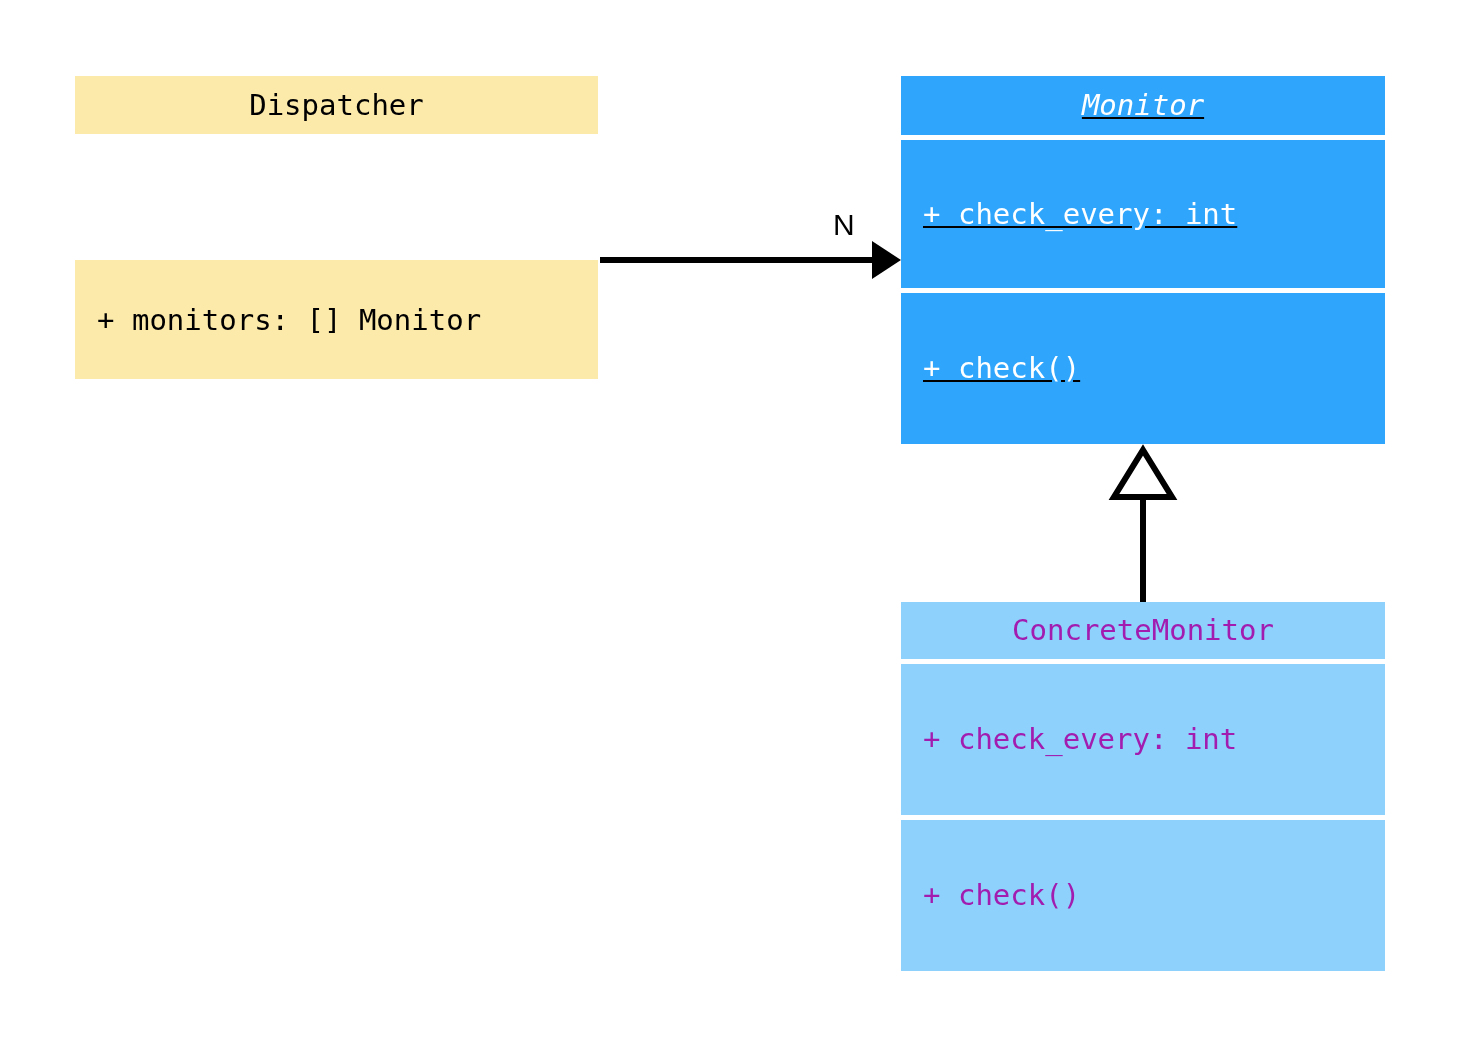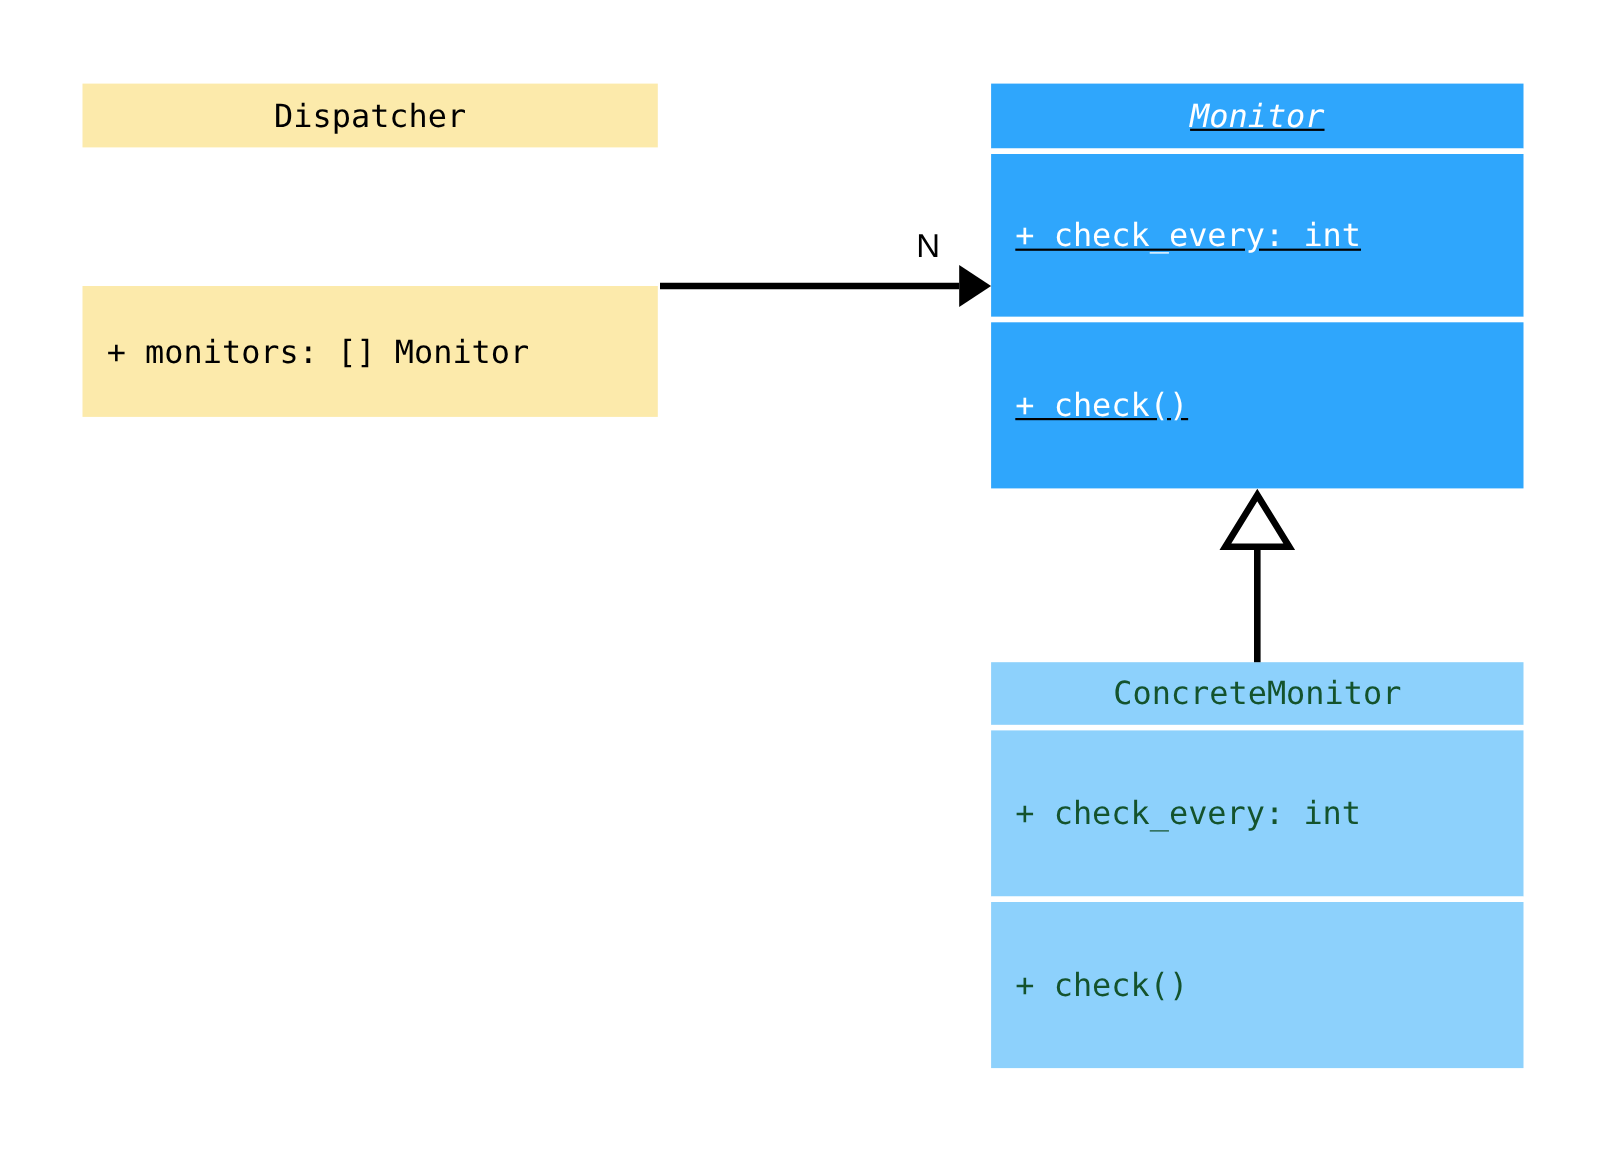--- a/index.html
+++ b/index.html
@@ -65,21 +65,21 @@
   .box-dispatcher .member-line { color: #000000; }
 
   
   .box-monitor .uml-compartment { background: #2fa6fc; text-decoration: underline; }
   .box-monitor .class-title,
   .box-monitor .member-line { color: #ffffff; }
 
   
   .box-concrete .uml-compartment { background: #8dd1fc; }
   .box-concrete .class-title,
-  .box-concrete .member-line { color: #14532d; }
+  .box-concrete .member-line { color: #a21caf; }
 
   
   .connector-layer {
     position: absolute;
     left: 0;
     top: 0;
     width: 1463px;
     height: 1048px;
     pointer-events: none;
   }

